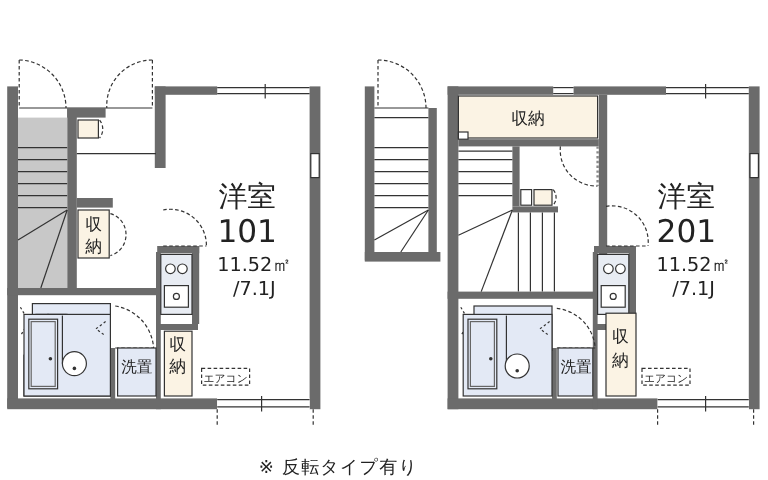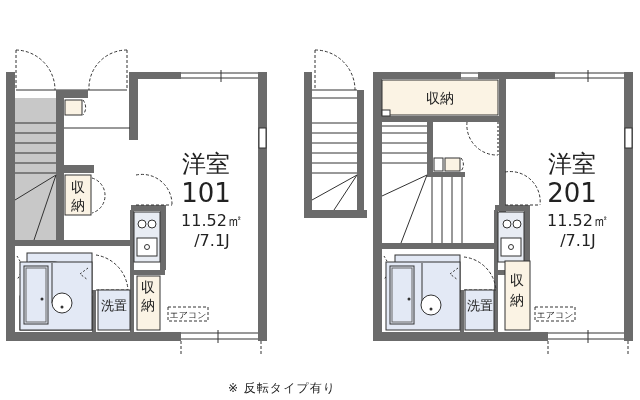--- a/index.html
+++ b/index.html
@@ -8,21 +8,21 @@
   svg { position:absolute; left:0; top:0; }
   .wall { fill:#6b6b6b; }
   .thin { stroke:#333; stroke-width:1; fill:none; }
   .dash { stroke:#333; stroke-width:1; fill:none; stroke-dasharray:3 2; }
   .stairfill { fill:#c8c8c8; }
   .storage { fill:#fbf3e4; stroke:#333; stroke-width:1; }
   .wet { fill:#e3e9f5; stroke:#333; stroke-width:1; }
   .kit { fill:#e8ecf3; stroke:#333; stroke-width:1; }
   .lbl { fill:#222; }
   .note { position:absolute; left:0; width:564px; top:380px; text-align:center;
-          font-size:12px; color:#222; letter-spacing:1px; }
+          font-size:15px; color:#222; letter-spacing:1px; }
 </style>
 </head>
 <body>
 
 <svg width="640" height="400" viewBox="0 0 640 400">
 
   <g>
 
     <g>
       <path class="dash" d="M16 50 L16 90"></path>

